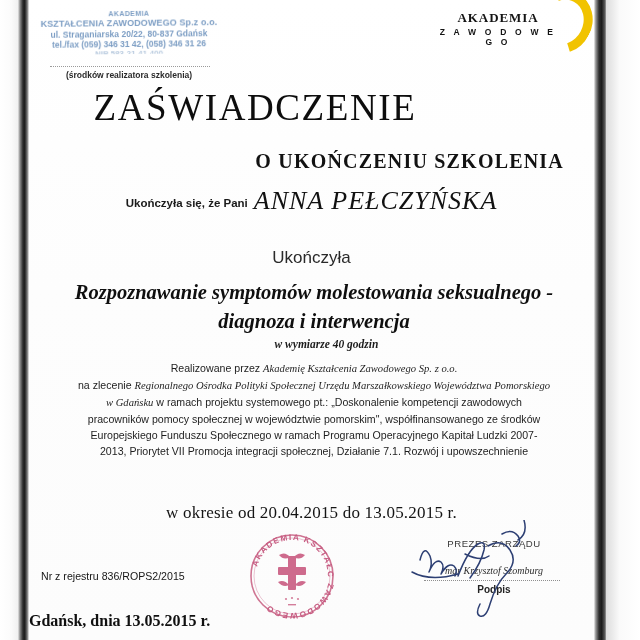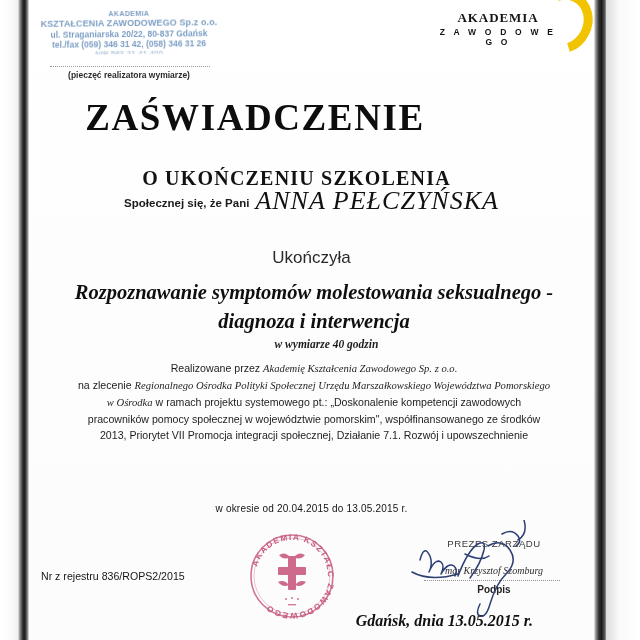--- a/index.html
+++ b/index.html
@@ -131,38 +131,37 @@
     font-weight: 700;
     font-size: 8.5px;
     letter-spacing: 3.2px;
     color: #141414;
     margin-top: 2px;
   }
 
   
   .title-main {
     position: absolute;
-    left: 29px; top: 96px; width: 452px;
-    text-align: center;
-    font-family: "Liberation Serif", serif;
-    font-weight: 700;
+    left: 29px; top: 86px; width: 452px;
+    text-align: center;
+    font-family: "Liberation Serif", serif;
+    font-weight: 400;
     font-size: 37px;
     letter-spacing: 1.6px;
     color: #0d0d0d;
   }
   .title-sub {
     position: absolute;
     left: 29px; top: 150px; width: 535px;
-    text-align: center;
+    text-align: right;
     font-family: "Liberation Serif", serif;
     font-weight: 700;
     font-size: 20px;
     letter-spacing: 1.2px;
     color: #121212;
-    margin-top: 17px;
   }
 
   
   .name-row {
     position: absolute;
     left: 29px; top: 186px; width: 565px;
     display: flex;
     align-items: baseline;
     justify-content: center;
   }
@@ -233,22 +232,22 @@
     font-weight: 400;
     font-size: 10.6px;
   }
   .body-line { display: block; }
 
   
   .period {
     position: absolute;
     left: 29px; top: 503px; width: 565px;
     text-align: center;
-    font-family: Liberation Sans, sans-serif;
-    font-size: 10px;
+    font-family: Liberation Serif, serif;
+    font-size: 17px;
     color: #141414;
     letter-spacing: .2px;
   }
 
   
   .registry {
     position: absolute;
     left: 41px; top: 570px;
     font-family: "Liberation Sans", sans-serif;
     font-size: 10.6px;
@@ -300,23 +299,22 @@
     left: 402px; top: 520px;
     width: 190px; height: 110px;
     z-index: 5;
     pointer-events: none;
   }
 
   
   .place-date {
     position: absolute;
     left: 29px; top: 612px; width: 504px;
-    text-align: right;
-    font-family: "Liberation Serif", serif;
-    font-style: italic;
+    text-align: left;
+    font-family: "Liberation Serif", serif;
     font-weight: 700;
     font-size: 16px;
     color: #101010;
   }
 </style>
 </head>
 <body>
 
 <div id="page">
 
@@ -330,53 +328,54 @@
 
     <div class="realizator-stamp">
       <div class="l1">AKADEMIA</div>
       <div class="l2">KSZTAŁCENIA ZAWODOWEGO Sp.z o.o.</div>
       <div class="l3">ul. Straganiarska 20/22, 80-837 Gdańsk</div>
       <div class="l4">tel./fax (059) 346 31 42, (058) 346 31 26</div>
       <div class="l5">NIP 583-21-41-400</div>
     </div>
 
     <div class="stamp-rule"></div>
-    <div class="stamp-caption">(pieczęć realizatora wymiarze)</div>
+    <div class="stamp-caption">(środków realizatora szkolenia)</div>
 
     <div class="logo-wrap">
       <div class="logo-swoosh"></div>
       <div class="logo-text">
         <div class="logo-l1">AKADEMIA</div>
         <div class="logo-l3">Z A W O D O W E G O</div>
       </div>
     </div>
 
     <div class="title-main">ZAŚWIADCZENIE</div>
     <div class="title-sub">O UKOŃCZENIU SZKOLENIA</div>
 
     <div class="name-row">
-      <span class="name-lead">Społecznej się, że Pani</span>
+      <span class="name-lead">Ukończyła się, że Pani</span>
       <span class="name-value">ANNA PEŁCZYŃSKA</span>
     </div>
 
     <div class="ukonczyla">Ukończyła</div>
     <div class="course">Rozpoznawanie symptomów molestowania seksualnego - diagnoza i interwencja</div>
     <div class="course-hours">w wymiarze 40 godzin</div>
 
     <div class="body-block">
       <span class="body-line">
         <span>Realizowane przez </span><span class="ser">Akademię Kształcenia Zawodowego Sp. z o.o.</span>
       </span>
       <span class="body-line">
         <span>na zlecenie </span><span class="ser">Regionalnego Ośrodka Polityki Społecznej Urzędu Marszałkowskiego Województwa Pomorskiego</span>
       </span>
       <span class="body-line">
-        <span class="ser">w Ośrodka</span><span> w ramach projektu systemowego pt.: „Doskonalenie kompetencji zawodowych</span>
+        <span class="ser">w Gdańsku</span><span> w ramach projektu systemowego pt.: „Doskonalenie kompetencji zawodowych</span>
       </span>
       <span class="body-line">pracowników pomocy społecznej w województwie pomorskim", współfinansowanego ze środków</span>
+      <span class="body-line">Europejskiego Funduszu Społecznego w ramach Programu Operacyjnego Kapitał Ludzki 2007-</span>
       <span class="body-line">2013, Priorytet VII Promocja integracji społecznej, Działanie 7.1. Rozwój i upowszechnienie</span>
     </div>
 
     <div class="period">w  okresie od 20.04.2015  do 13.05.2015 r.</div>
 
     <div class="registry">Nr z rejestru  836/ROPS2/2015</div>
 
     <div class="round-stamp">
       <svg width="97" height="94" viewBox="0 0 97 94" xmlns="http://www.w3.org/2000/svg">
         <defs>

